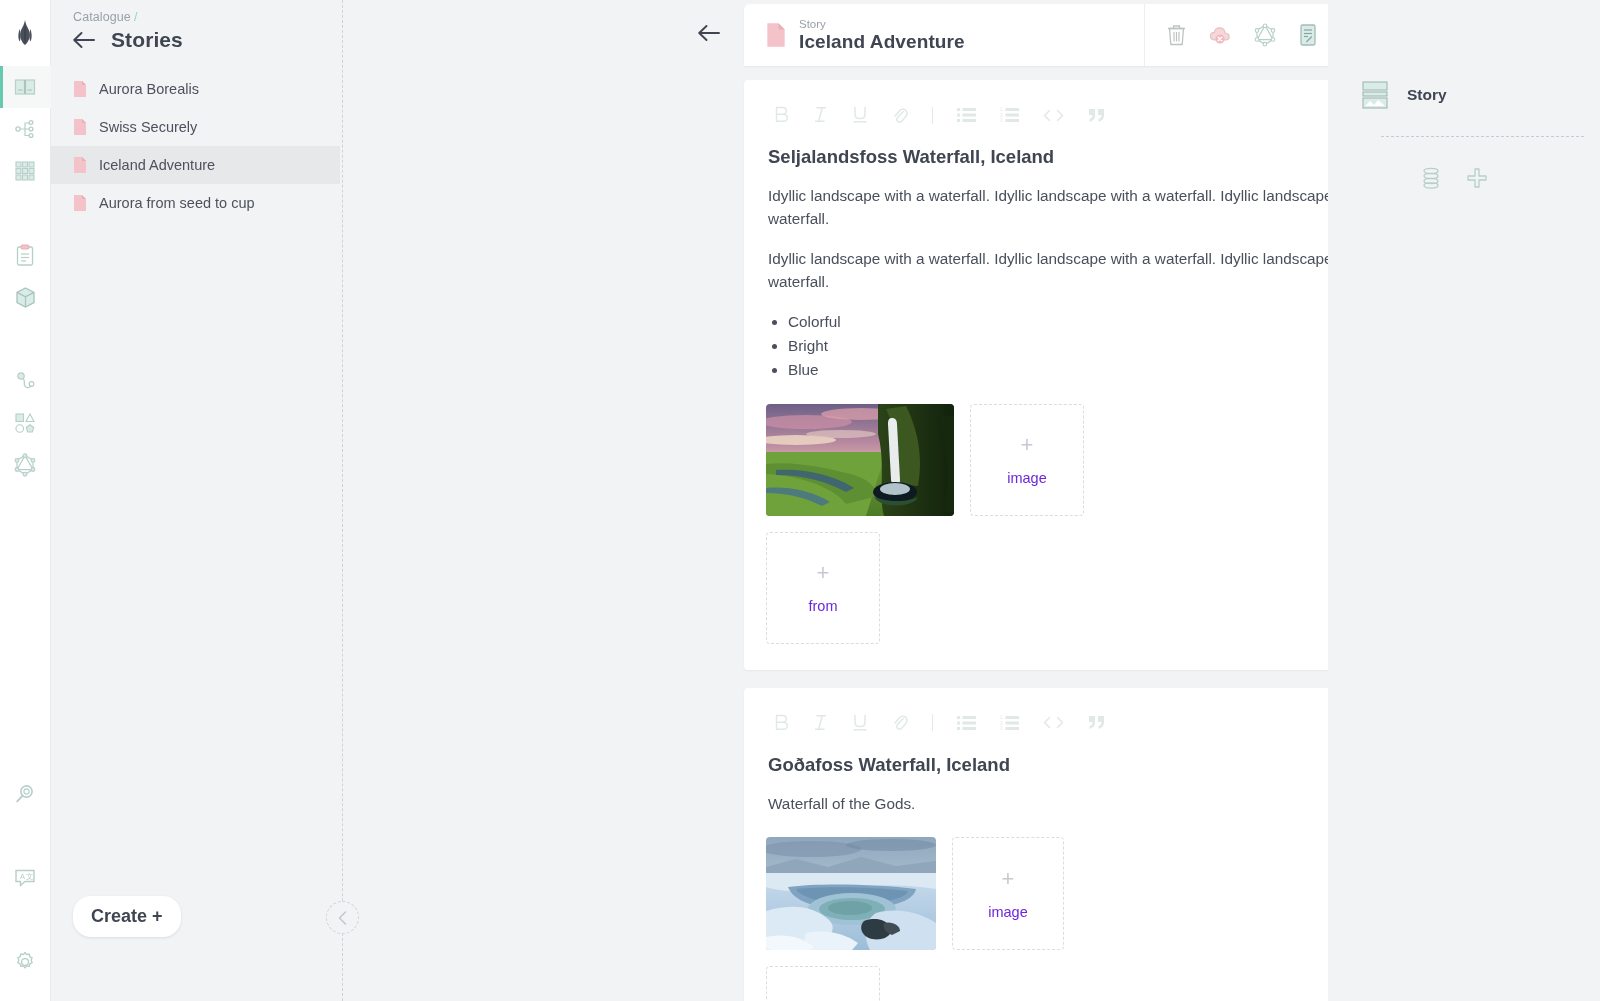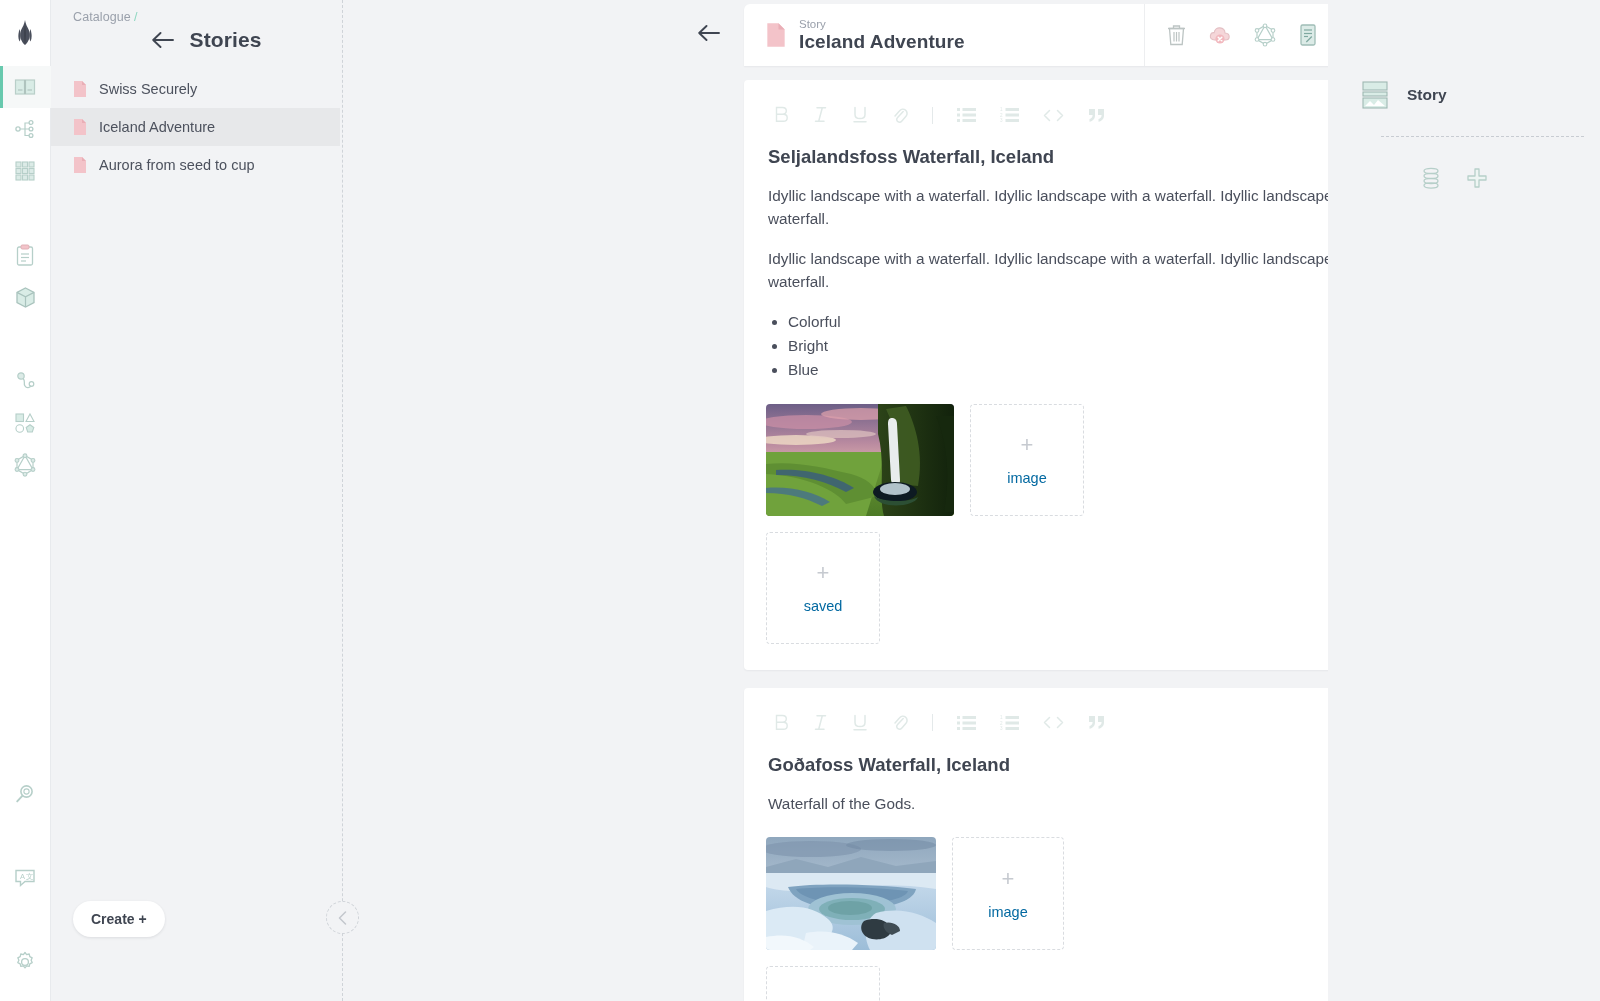--- a/index.html
+++ b/index.html
@@ -32,34 +32,34 @@
   .rail-spacer { flex: 1 1 auto; }
 
   
   .list-panel {
     width: 289px; flex: 0 0 289px; height: 1001px;
     background: #f2f3f5; position: relative;
   }
   .list-head { padding: 10px 0 0 22px; }
   .crumb { font-size: 12.5px; color: #9aa0ab; letter-spacing: .1px; }
   .crumb .slash { color: #8fd7c1; margin-left: 3px; }
-  .title-row { display: flex; align-items: center; gap: 16px; margin-top: 4px; justify-content: center; }
+  .title-row { display: flex; align-items: center; gap: 16px; margin-top: 4px; }
   .back-arrow { width: 22px; height: 18px; display:block; cursor: pointer; }
   .list-title { font-size: 21px; font-weight: 700; color: #3f4551; letter-spacing: .1px; }
   .story-list { margin-top: 18px; }
   .story-item {
     height: 38px; display: flex; align-items: center; gap: 12px;
     padding-left: 22px; cursor: pointer; font-size: 14.5px; color: #4c515d;
   }
   .story-item.selected { background: #e7e8ea; }
   .doc-ico { flex: 0 0 auto; }
   .create-btn {
     position: absolute; left: 22px; bottom: 64px;
     background: #fff; border: none; border-radius: 18px;
-    padding: 10px 18px; font-size: 14px; font-weight: 700; color: #3f4551;
+    padding: 10px 18px; font-size: 18px; font-weight: 700; color: #3f4551;
     box-shadow: 0 1px 3px rgba(20,25,40,.10); cursor: pointer;
     font-family: "Liberation Sans", sans-serif;
   }
 
   
   .splitter { position: absolute; left: 342px; top: 0; bottom: 0; width: 2px; z-index: 4; }
   .splitter .dash-line {
     position: absolute; left: 0; top: 0; bottom: 0; width: 0;
     border-left: 1px dashed #cfd3d8;
   }
@@ -107,21 +107,21 @@
   .blk-ul { margin: 16px 0 0 22px; }
   .blk-ul li { font-size: 15.3px; line-height: 1.57; color: #4a4f5c; }
   .media-row { display: flex; gap: 16px; margin-top: 22px; flex-wrap: wrap; }
   .thumb { border-radius: 4px; overflow: hidden; flex: 0 0 auto; display:block; }
   .ph {
     border: 1px dashed #d9dce0; border-radius: 4px; background: transparent;
     display: flex; flex-direction: column; align-items: center; justify-content: center;
     gap: 14px; cursor: pointer; color: #c6cad0;
   }
   .ph .plus { font-size: 22px; line-height: 1; color: #c6cad0; }
-  .ph .lbl { font-size: 14.5px; color: #0369a1; }
+  .ph .lbl { font-size: 14.5px; color: #6d28d9; }
   .media-row2 { display: flex; gap: 16px; margin-top: 16px; }
 
   
   .rightpanel {
     position: absolute; right: 0; top: 0; width: 272px; height: 1001px;
     background: #f2f3f5; padding: 80px 0 0 34px;
   }
   .rp-head { display: flex; align-items: center; gap: 19px; }
   .rp-title { font-size: 15.5px; font-weight: 700; color: #3f4551; }
   .rp-divider { margin: 26px 16px 0 19px; border-top: 1px dashed #c8ccd2; height: 0; }
@@ -267,20 +267,27 @@
       </div>
       <div class="title-row">
         <svg class="back-arrow" viewBox="0 0 22 16">
           <path d="M8.5 1 L1.2 8 L8.5 15 M1.2 8 H21" fill="none" stroke="#3f4551" stroke-width="1.9" stroke-linecap="round" stroke-linejoin="round"></path>
         </svg>
         <div class="list-title">Stories</div>
       </div>
     </div>
 
     <div class="story-list">
+      <div class="story-item">
+        <svg class="doc-ico" width="14" height="18" viewBox="0 0 14 18">
+          <path d="M1 1 H9 L13 5 V17 H1 Z" fill="#f3c3c9"></path>
+            <path d="M9 1 L13 5 H9 Z" fill="#e9aeb6"></path>
+        </svg>
+        <span>Aurora Borealis</span>
+      </div>
       <div class="story-item">
         <svg class="doc-ico" width="14" height="18" viewBox="0 0 14 18">
           <path d="M1 1 H9 L13 5 V17 H1 Z" fill="#f3c3c9"></path>
             <path d="M9 1 L13 5 H9 Z" fill="#e9aeb6"></path>
         </svg>
         <span>Swiss Securely</span>
       </div>
       <div class="story-item selected">
         <svg class="doc-ico" width="14" height="18" viewBox="0 0 14 18">
           <path d="M1 1 H9 L13 5 V17 H1 Z" fill="#f3c3c9"></path>
@@ -492,21 +499,21 @@
 
           <div class="ph" style="width:114px;height:112px">
             <span class="plus">+</span>
             <span class="lbl">image</span>
           </div>
         </div>
 
         <div class="media-row2">
           <div class="ph" style="width:114px;height:112px">
             <span class="plus">+</span>
-            <span class="lbl">saved</span>
+            <span class="lbl">from</span>
           </div>
         </div>
       </div>
 
       <div class="block-card">
         <div class="fmt-toolbar">
           <span class="icon-btn">
             <svg width="15" height="18" viewBox="0 0 15 18">
               <path d="M2.5 1.5 H8.5 C11 1.5 12.3 2.8 12.3 4.8 C12.3 6.8 11 8.2 8.5 8.2 H2.5 Z M2.5 8.2 H9.3 C11.9 8.2 13.2 9.6 13.2 11.7 C13.2 13.9 11.9 15.3 9.3 15.3 H2.5 Z" fill="none" stroke="#e0e9e7" stroke-width="1.4"></path>
             </svg>

